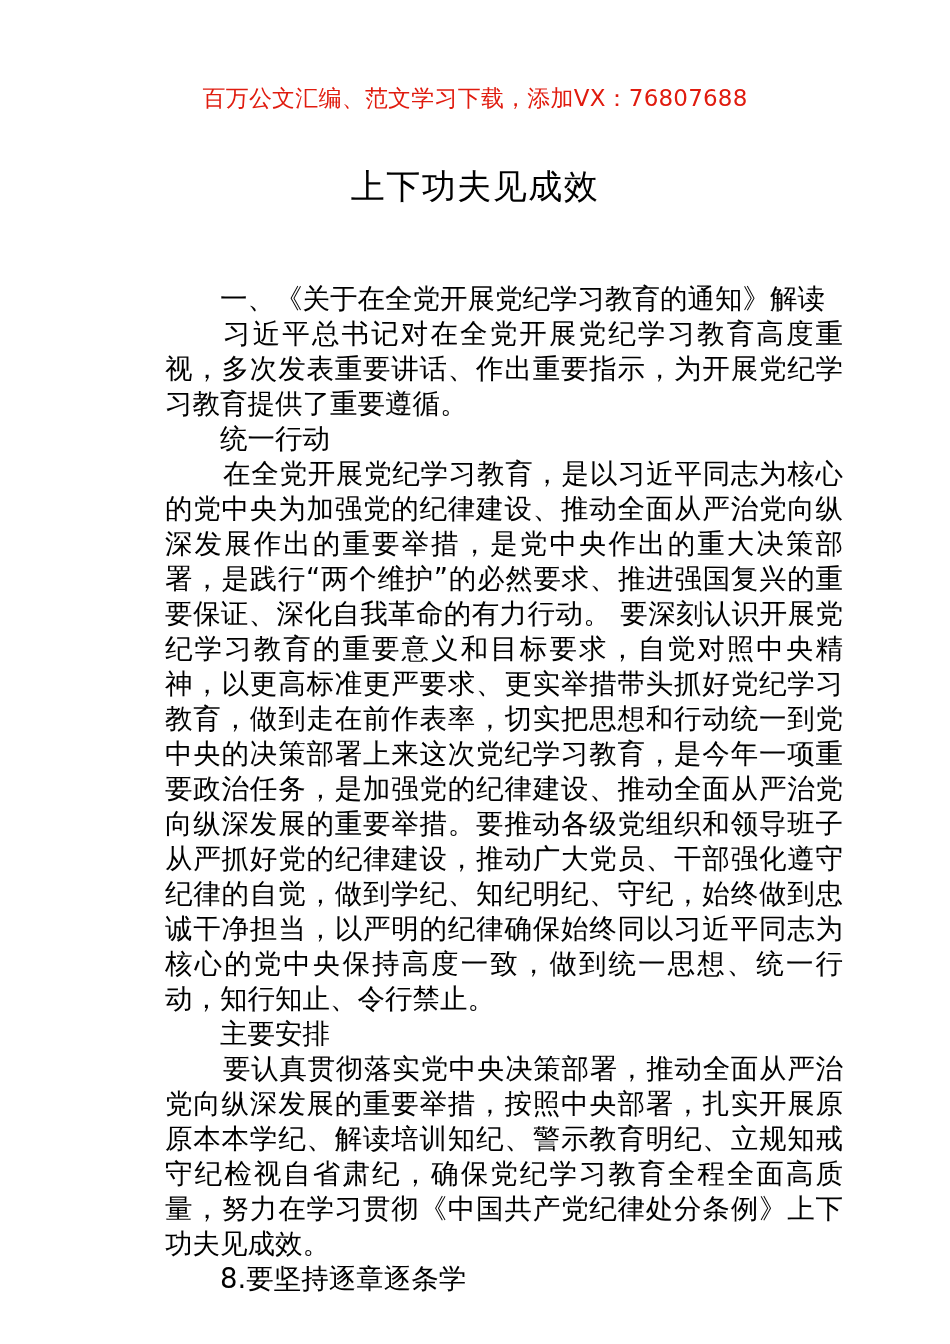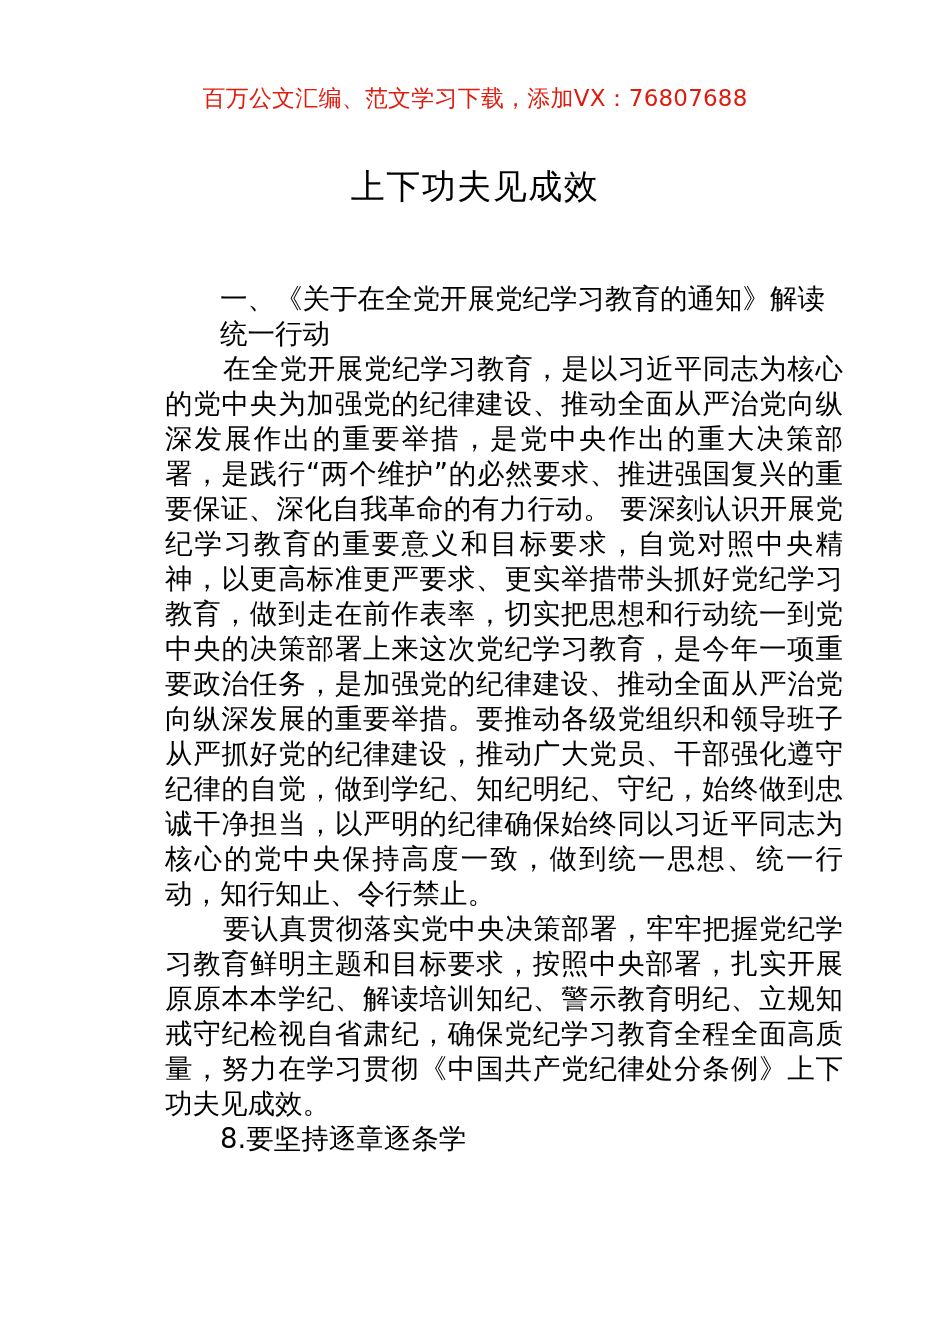--- a/index.html
+++ b/index.html
@@ -82,24 +82,26 @@
 <div class="page">
 
   <div class="promo-header">百万公文汇编、范文学习下载，添加VX：76807688</div>
 
   <h1 class="doc-title">上下功夫见成效</h1>
 
   <div class="body-block">
 
     <p class="para indent1">一、《关于在全党开展党纪学习教育的通知》解读</p>
 
+    <p class="para indent2">习近平总书记对在全党开展党纪学习教育高度重视，多次发表重要讲话、作出重要指示，为开展党纪学习教育提供了重要遵循。</p>
 
     <p class="para indent1">统一行动</p>
 
     <p class="para indent2">在全党开展党纪学习教育，是以习近平同志为核心的党中央为加强党的纪律建设、推动全面从严治党向纵深发展作出的重要举措，是党中央作出的重大决策部署，是践行“两个维护”的必然要求、推进强国复兴的重要保证、深化自我革命的有力行动。 要深刻认识开展党纪学习教育的重要意义和目标要求，自觉对照中央精神，以更高标准更严要求、更实举措带头抓好党纪学习教育，做到走在前作表率，切实把思想和行动统一到党中央的决策部署上来这次党纪学习教育，是今年一项重要政治任务，是加强党的纪律建设、推动全面从严治党向纵深发展的重要举措。要推动各级党组织和领导班子从严抓好党的纪律建设，推动广大党员、干部强化遵守纪律的自觉，做到学纪、知纪明纪、守纪，始终做到忠诚干净担当，以严明的纪律确保始终同以习近平同志为核心的党中央保持高度一致，做到统一思想、统一行动，知行知止、令行禁止。</p>
 
+    <p class="para indent1">主要安排</p>
 
-    <p class="para indent2">要认真贯彻落实党中央决策部署，牢牢把握党纪学习教育鲜明主题和目标要求，按照中央部署，扎实开展原原本本学纪、解读培训知纪、警示教育明纪、立规知戒守纪检视自省肃纪，确保党纪学习教育全程全面高质量，努力在学习贯彻《中国共产党纪律处分条例》上下功夫见成效。</p>
+    <p class="para indent2">要认真贯彻落实党中央决策部署，推动全面从严治党向纵深发展的重要举措，按照中央部署，扎实开展原原本本学纪、解读培训知纪、警示教育明纪、立规知戒守纪检视自省肃纪，确保党纪学习教育全程全面高质量，努力在学习贯彻《中国共产党纪律处分条例》上下功夫见成效。</p>
 
     <p class="para indent-num" style="text-indent:55px;">8.要坚持逐章逐条学</p>
 
   </div>
 </div>
 
 </body></html>

